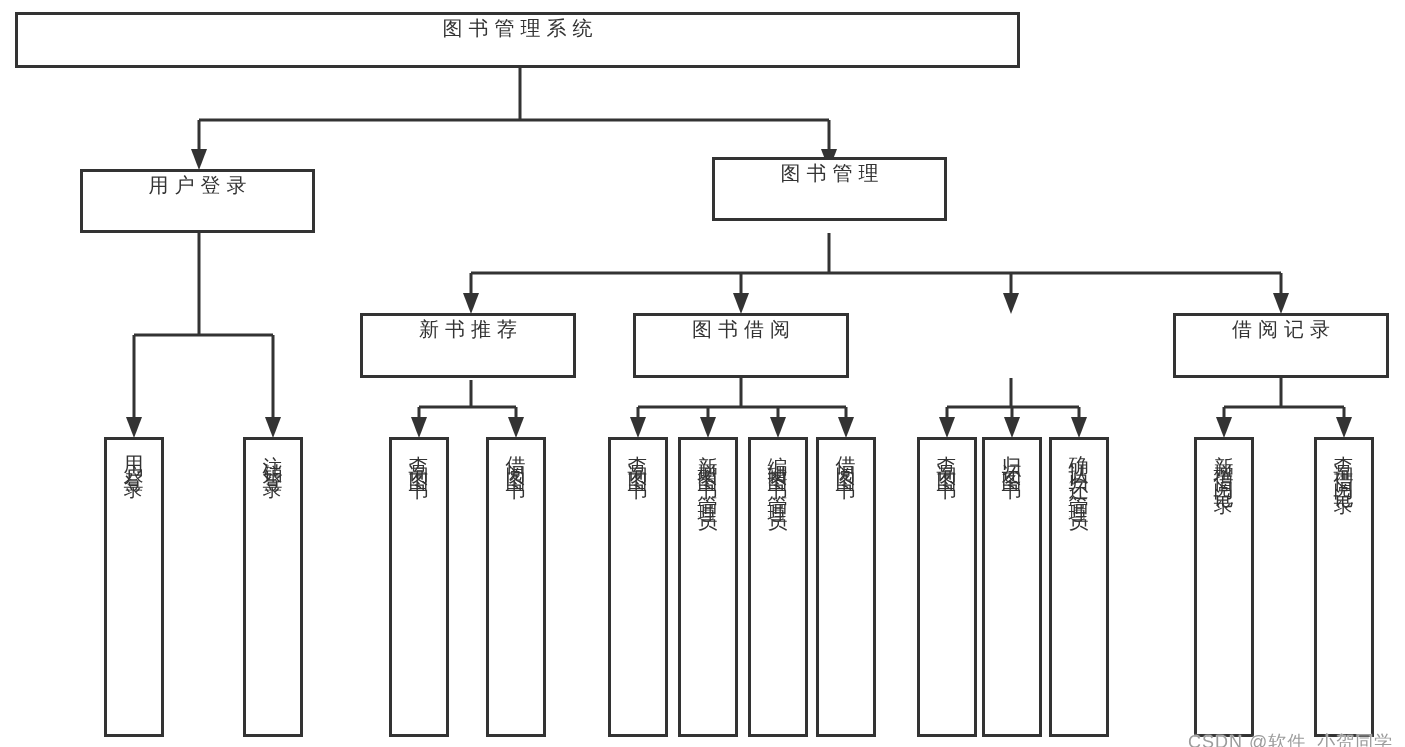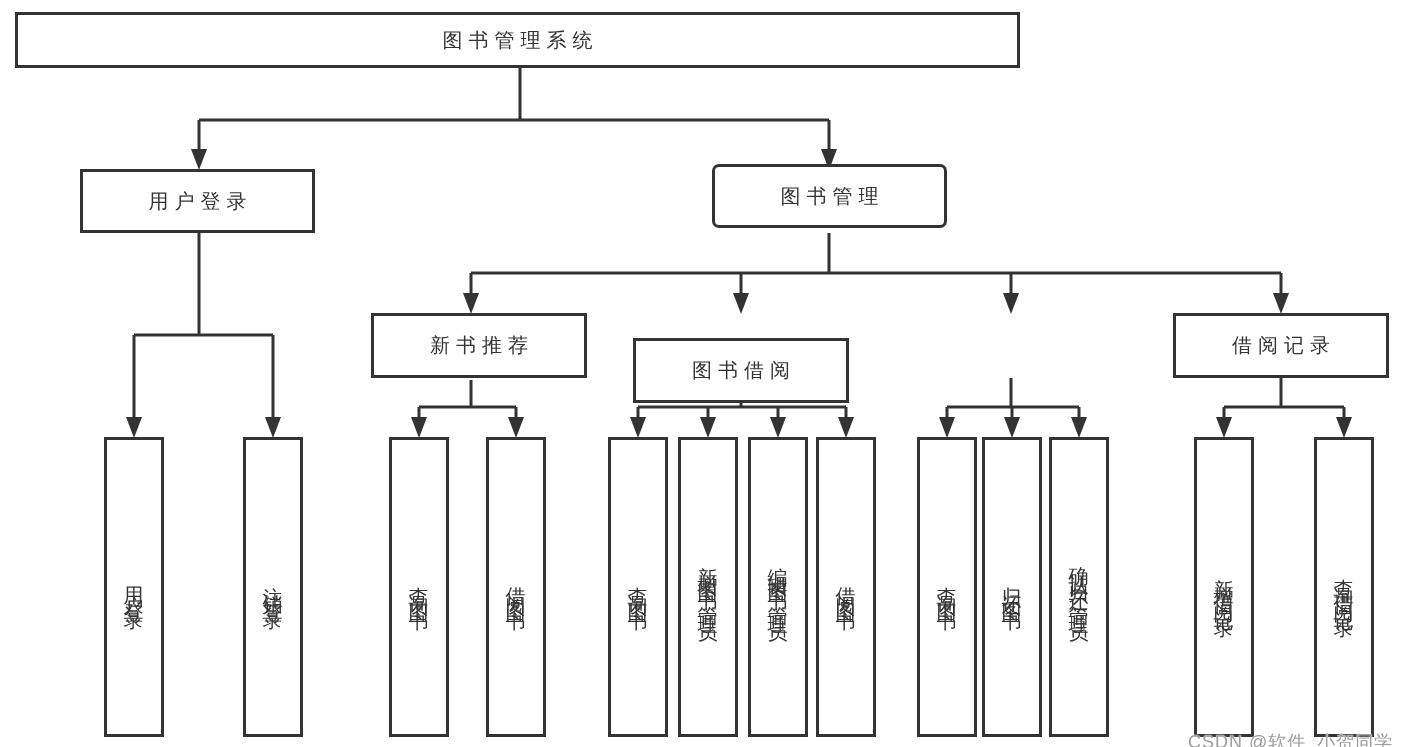--- a/index.html
+++ b/index.html
@@ -11,21 +11,21 @@
     overflow:hidden;
   }
   .connector-layer{position:absolute;left:0;top:0;width:1405px;height:747px;}
   .connector-layer path{stroke:var(--line,#333);stroke-width:3;fill:none;}
   .connector-layer polygon{fill:var(--line,#333);stroke:none;}
   .node{
     position:absolute;
     box-sizing:border-box;
     border:3px solid var(--line,#333);
     background:#fff;
-    display:flex;align-items:center;justify-content:center;
+    display:flex;justify-content:center;
     color:var(--text,#333);
   }
   .h-label{
     font-size:20px;
     letter-spacing:6px;
     text-indent:6px;
     white-space:nowrap;
     color:var(--text,#333);
   }
   .v-label{
@@ -96,28 +96,28 @@
     </g>
   </svg>
 
   <div class="node" style="left:15px;top:12px;width:1005px;height:56px;">
     <span class="h-label">图书管理系统</span>
   </div>
 
   <div class="node" style="left:80px;top:169px;width:235px;height:64px;">
     <span class="h-label">用户登录</span>
   </div>
-  <div class="node" style="left:712px;top:164px;width:235px;height:64px;border-radius:7px;">
+  <div class="node" style="left:712px;top:157px;width:235px;height:64px;">
     <span class="h-label">图书管理</span>
   </div>
 
-  <div class="node" style="left:371px;top:313px;width:216px;height:65px;">
+  <div class="node" style="left:360px;top:313px;width:216px;height:65px;">
     <span class="h-label">新书推荐</span>
   </div>
-  <div class="node" style="left:633px;top:313px;width:216px;height:65px;margin-top:25px;">
+  <div class="node" style="left:633px;top:313px;width:216px;height:65px;">
     <span class="h-label">图书借阅</span>
   </div>
   <div class="node" style="left:1173px;top:313px;width:216px;height:65px;">
     <span class="h-label">借阅记录</span>
   </div>
 
   <div class="node" style="left:104px;top:437px;width:60px;height:300px;">
     <span class="v-label">用户登录</span>
   </div>
   <div class="node" style="left:243px;top:437px;width:60px;height:300px;">

